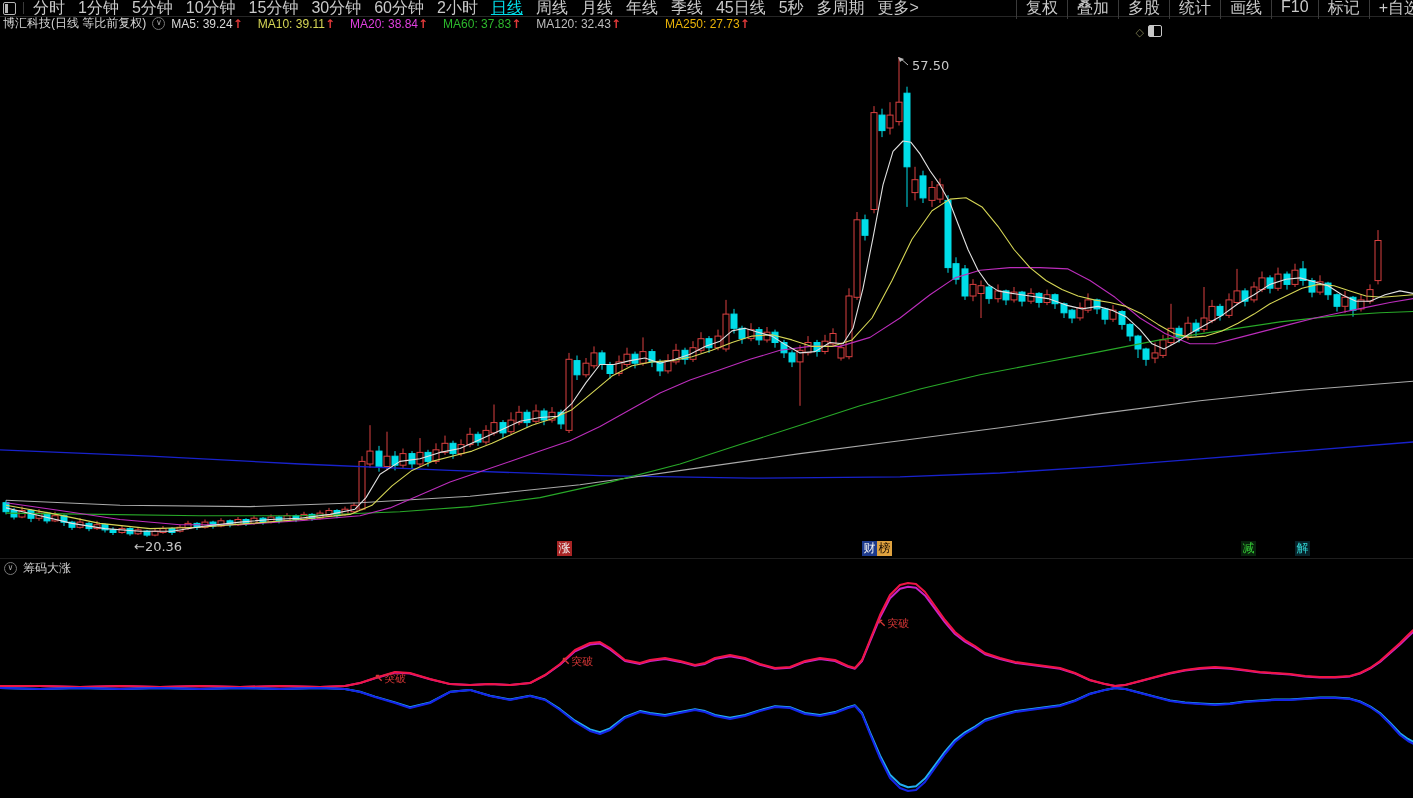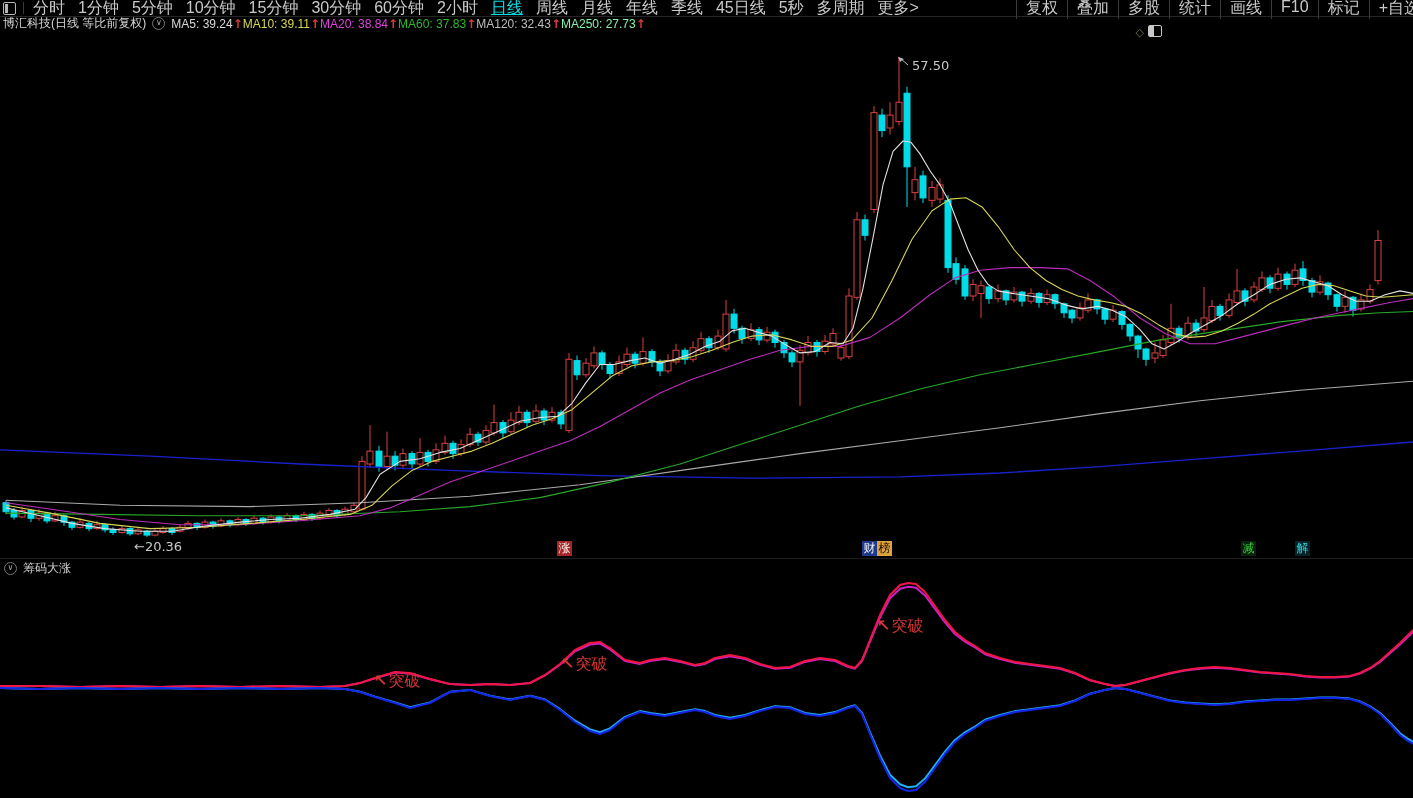--- a/index.html
+++ b/index.html
@@ -13,33 +13,33 @@
   .periods{display:flex;gap:13px;margin-left:9px;flex:1 1 auto;}
   .period{cursor:default;}
   .period.active{color:#00dde8;text-decoration:underline;}
   .tools{display:flex;margin-right:-16px;flex:0 0 auto;}
   .tool{padding:0 9px;border-left:1px solid #3a3a3a;}
   .infobar{position:absolute;left:0;top:17px;width:1165px;height:13px;display:flex;align-items:center;
     font-size:12px;color:#d8d8d8;white-space:nowrap;}
   .title{margin-left:3px;}
   .chev{width:11px;height:11px;border:1px solid #777;border-radius:50%;color:#aaa;font-size:8px;line-height:10px;
     text-align:center;margin:0 6px;flex:0 0 auto;font-family:"DejaVu Sans",sans-serif;}
-  .ma-list{display:flex;}
+  .ma-list{display:flex;gap:15px;}
   .arrow-up{font-weight:bold;font-family:"DejaVu Sans",sans-serif;}
   .diamond{position:absolute;right:21px;top:9px;color:#7a7a50;font-size:11px;font-family:"DejaVu Sans",sans-serif;}
   .panel-icon{position:absolute;right:3px;top:8px;width:12px;height:10px;border:1px solid #c8c8c8;border-radius:2px;}
   .panel-icon::before{content:"";position:absolute;left:0;top:0;bottom:0;width:5px;background:#c8c8c8;}
   #main-svg{position:absolute;left:0;top:30px;}
   #sub-svg{position:absolute;left:0;top:578px;}
   .marker{position:absolute;width:15px;height:15px;line-height:15px;text-align:center;font-size:12px;z-index:5;}
   .subheader{position:absolute;left:0;top:558px;width:1413px;height:20px;display:flex;align-items:center;
     box-sizing:border-box;border-top:1px solid #1e1e1e;font-size:12px;color:#cfcfcf;white-space:nowrap;}
   .subname{margin-right:4px;}
   .subvals{display:flex;gap:13px;margin-left:6px;}
-  .breakout{position:absolute;color:#d23535;font-size:16px;z-index:6;}
+  .breakout{position:absolute;color:#d23535;font-size:11px;z-index:6;}
   .bk-mark{font-family:"DejaVu Sans",sans-serif;font-weight:bold;margin-right:1px;}
 </style>
 </head>
 <body>
 
 <div class="app">
 
   <div class="toolbar">
     <span class="win-icon"></span>
     <span class="win-sep"></span>
@@ -76,21 +76,21 @@
 
   <div class="infobar">
     <span class="title">博汇科技(日线 等比前复权)</span>
     <span class="chev">∨</span>
     <div class="ma-list" id="ma-list">
         <span class="ma-item"><span style="color: rgb(216, 216, 216);">MA5: 39.24</span><span class="arrow-up" style="color: rgb(226, 58, 58);">↑</span></span>
         <span class="ma-item"><span style="color: rgb(214, 214, 85);">MA10: 39.11</span><span class="arrow-up" style="color: rgb(226, 58, 58);">↑</span></span>
         <span class="ma-item"><span style="color: rgb(224, 64, 224);">MA20: 38.84</span><span class="arrow-up" style="color: rgb(226, 58, 58);">↑</span></span>
         <span class="ma-item"><span style="color: rgb(45, 184, 45);">MA60: 37.83</span><span class="arrow-up" style="color: rgb(226, 58, 58);">↑</span></span>
         <span class="ma-item"><span style="color: rgb(189, 189, 189);">MA120: 32.43</span><span class="arrow-up" style="color: rgb(226, 58, 58);">↑</span></span>
-        <span class="ma-item"><span style="color: #86efac;">MA250: 27.73</span><span class="arrow-up" style="color: rgb(226, 58, 58);">↑</span></span>
+        <span class="ma-item"><span style="color: #eab308; margin-left: 29px;">MA250: 27.73</span><span class="arrow-up" style="color: rgb(226, 58, 58);">↑</span></span>
       </div>
     <span class="diamond">◇</span>
     <span class="panel-icon"></span>
   </div>
 
   <svg id="main-svg" width="1413" height="528">
       <line x1="6" y1="470.2" x2="6" y2="484.4" stroke="#00dde8" stroke-width="1"></line>
       <rect x="3" y="472.7" width="6" height="9.0" fill="#00dde8" stroke="#00dde8" stroke-width="1"></rect>
       <line x1="14" y1="477.9" x2="14" y2="489.5" stroke="#00dde8" stroke-width="1"></line>
       <rect x="11" y="480.5" width="6" height="6.5" fill="#00dde8" stroke="#00dde8" stroke-width="1"></rect>

